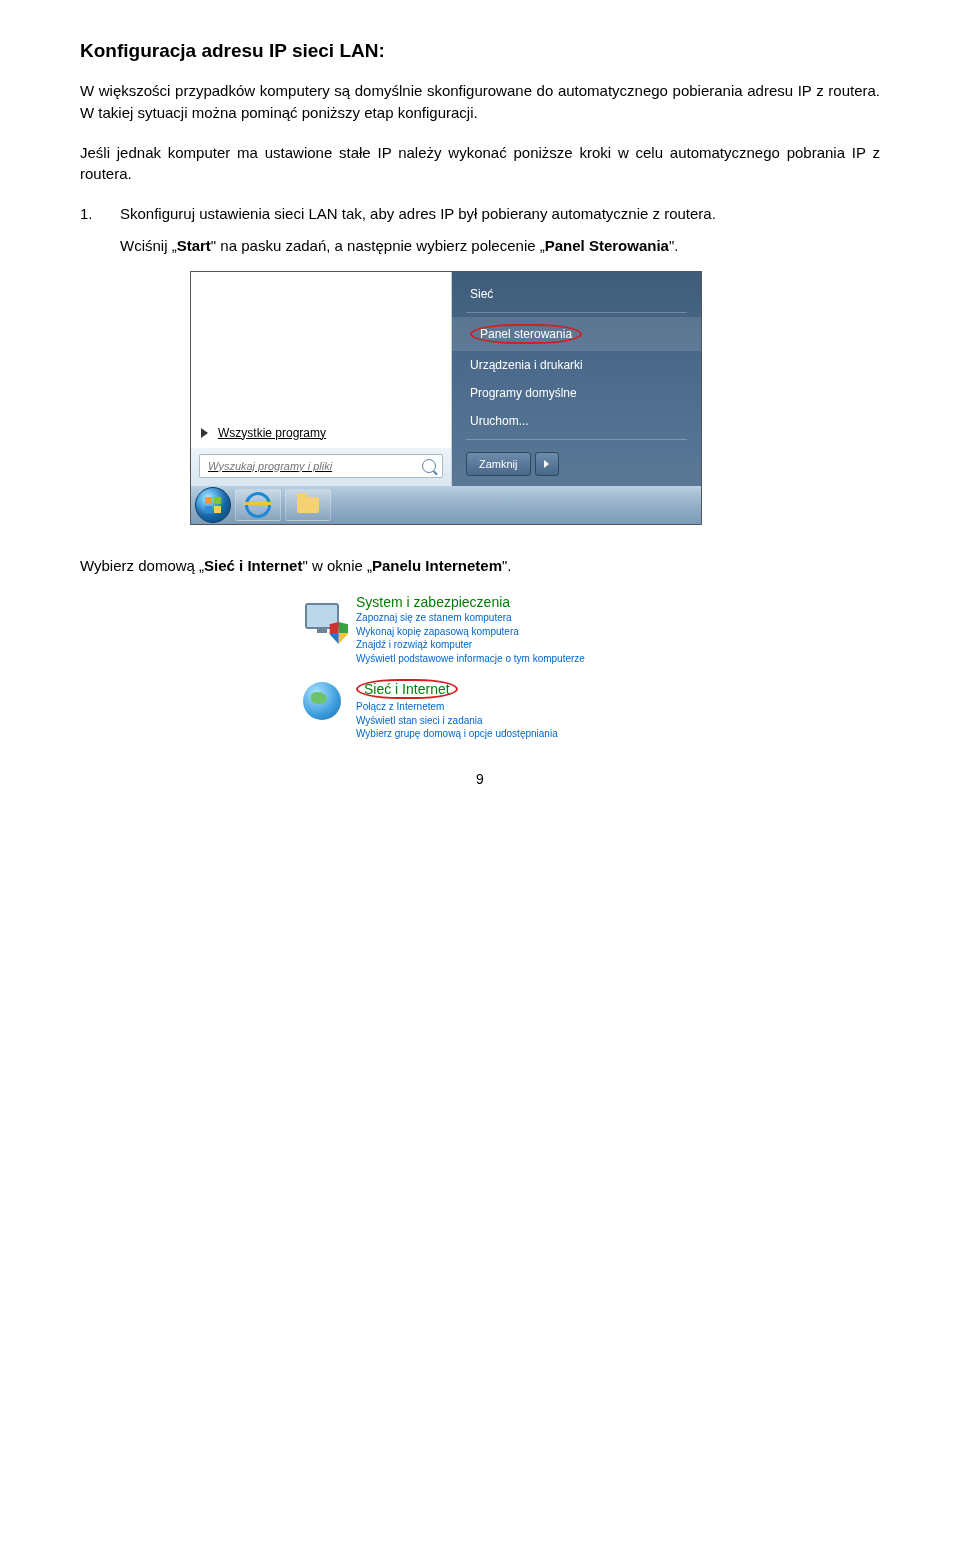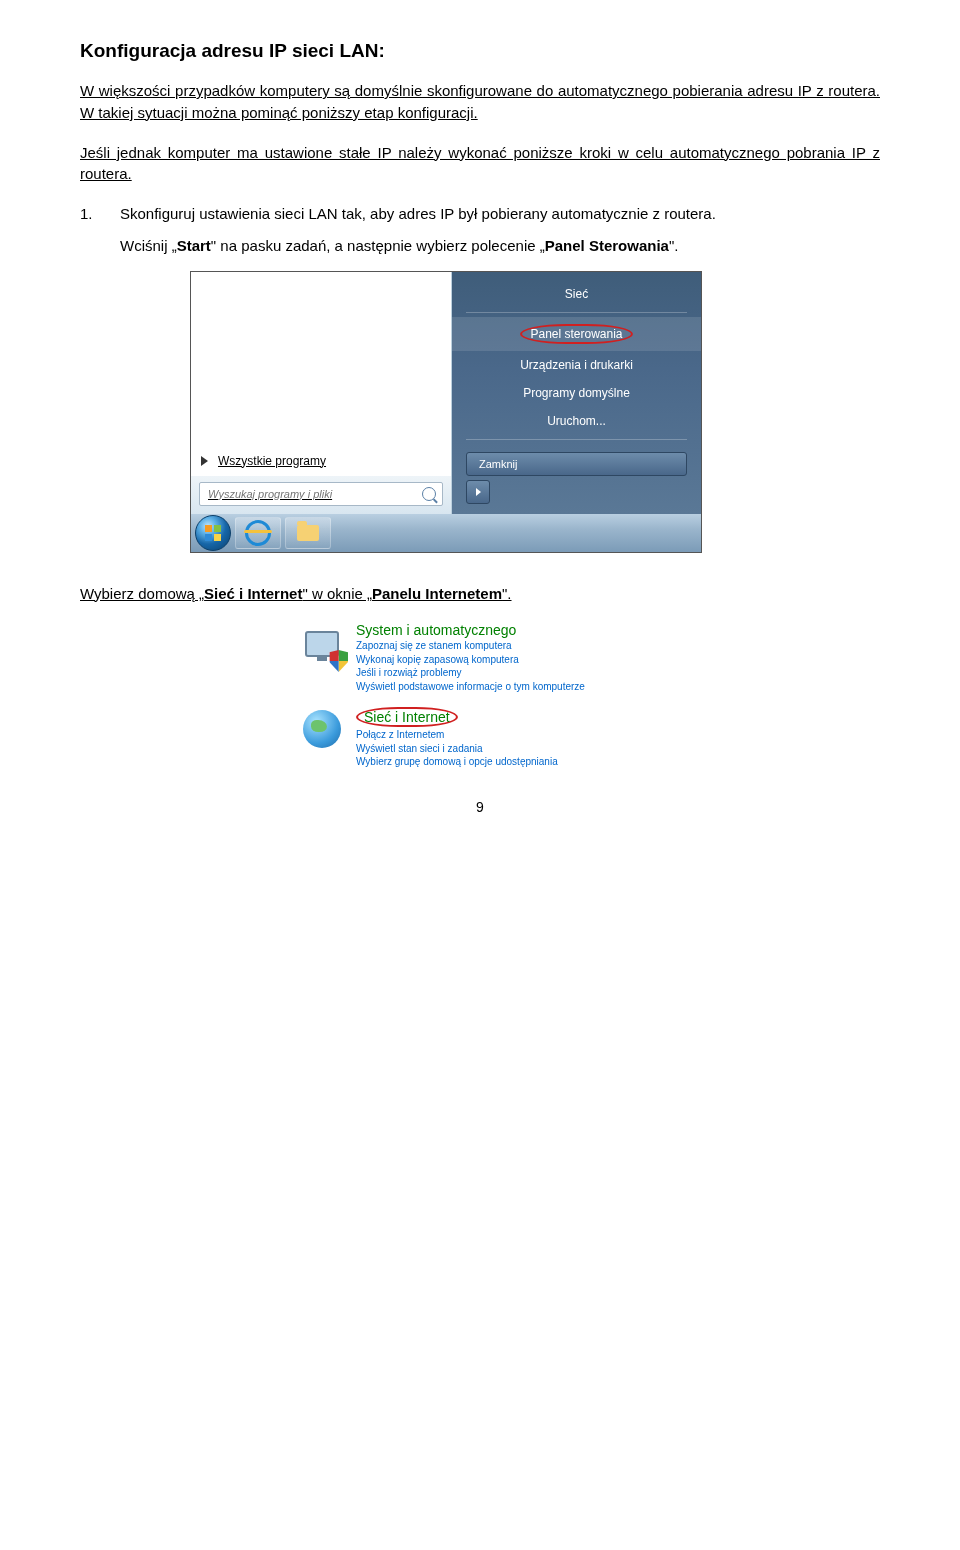--- a/index.html
+++ b/index.html
@@ -14,21 +14,20 @@
   }
   .heading {
     font-weight: bold;
     margin-bottom: 18px;
     font-size: 19px;
   }
   .para {
     text-align: justify;
     margin-bottom: 18px;
     line-height: 1.45;
-    text-decoration: underline;
   }
   .step-row {
     display: flex;
     margin-bottom: 10px;
     text-align: justify;
     line-height: 1.45;
   }
   .step-num {
     width: 40px;
     flex: 0 0 40px;
@@ -117,21 +116,20 @@
     background: #5a7fa6;
     bottom: -2px; right: -3px;
     transform: rotate(45deg);
   }
   .sm-right {
     flex: 1;
     background: linear-gradient(#3f5d7a,#4a688a 40%,#5a7896);
     padding: 8px 0 0;
     display: flex;
     flex-direction: column;
-    text-align: center;
   }
   .sm-right-item {
     color: #fff;
     padding: 7px 18px;
     font-size: 12px;
   }
   .sm-right-sep {
     height: 1px;
     background: rgba(255,255,255,0.25);
     margin: 4px 14px;
@@ -142,21 +140,20 @@
   .red-circle {
     border: 2px solid #d02020;
     border-radius: 50% / 60%;
     padding: 1px 8px;
     display: inline-block;
   }
   .sm-shutdown-row {
     padding: 8px 14px 10px;
     display: flex;
     gap: 4px;
-    flex-direction: column;
   }
   .sm-shutdown-btn {
     background: linear-gradient(#6d8cab,#49678a);
     border: 1px solid #2e4762;
     border-radius: 3px;
     color: #fff;
     font-size: 11px;
     height: 22px;
     display: flex;
     align-items: center;
@@ -342,24 +339,24 @@
 </div>
 
 <div class="cp-wrap">
 
   <div class="cp-item">
     <div class="cp-icon">
       <span class="monitor-icon"></span>
       <span class="shield" style="position:absolute;right:-4px;bottom:-6px;transform:scale(0.55);transform-origin:bottom right;"></span>
     </div>
     <div class="cp-text">
-      <div class="cp-title">System i automatycznego</div>
+      <div class="cp-title">System i zabezpieczenia</div>
       <div class="cp-link">Zapoznaj się ze stanem komputera</div>
       <div class="cp-link">Wykonaj kopię zapasową komputera</div>
-      <div class="cp-link">Jeśli i rozwiąż problemy</div>
+      <div class="cp-link">Znajdź i rozwiąż komputer</div>
       <div class="cp-link">Wyświetl podstawowe informacje o tym komputerze</div>
     </div>
   </div>
 
   <div class="cp-item">
     <div class="cp-icon">
       <span class="globe"></span>
     </div>
     <div class="cp-text">
       <div class="cp-title">

